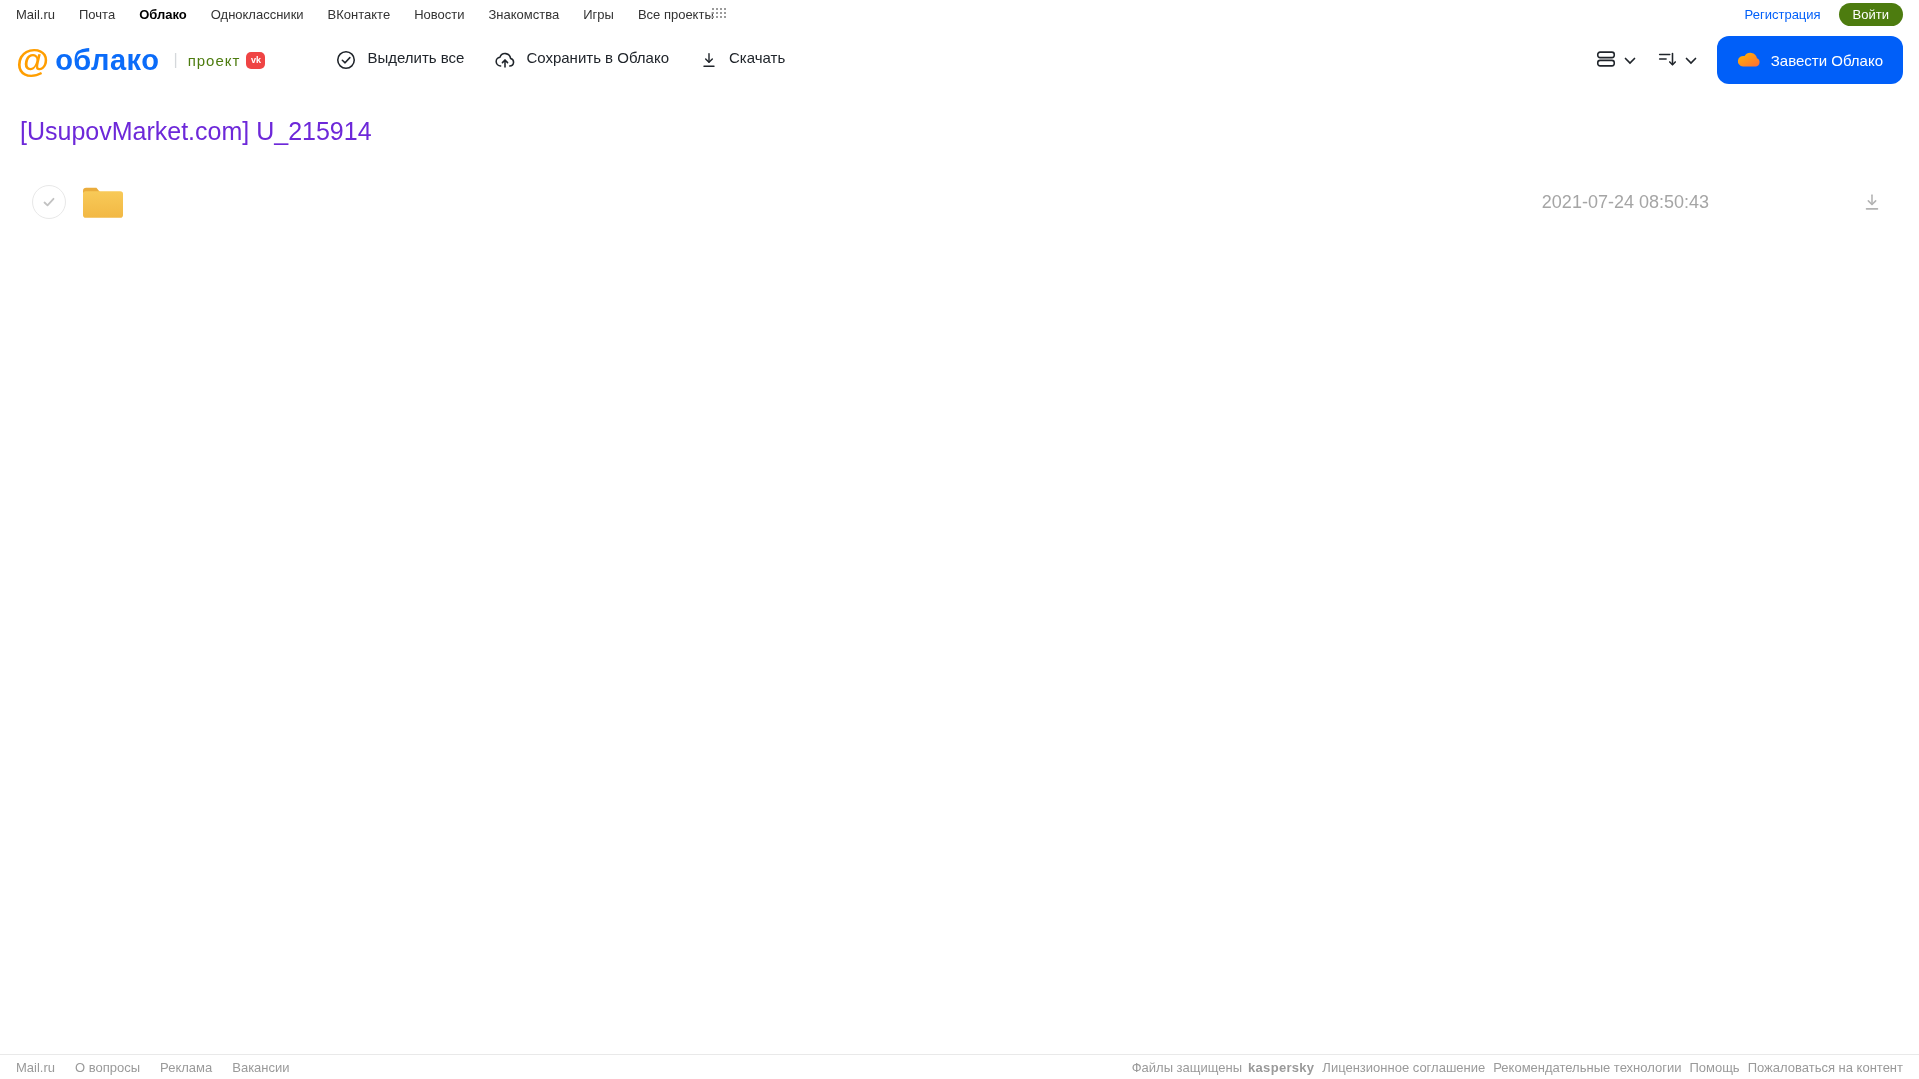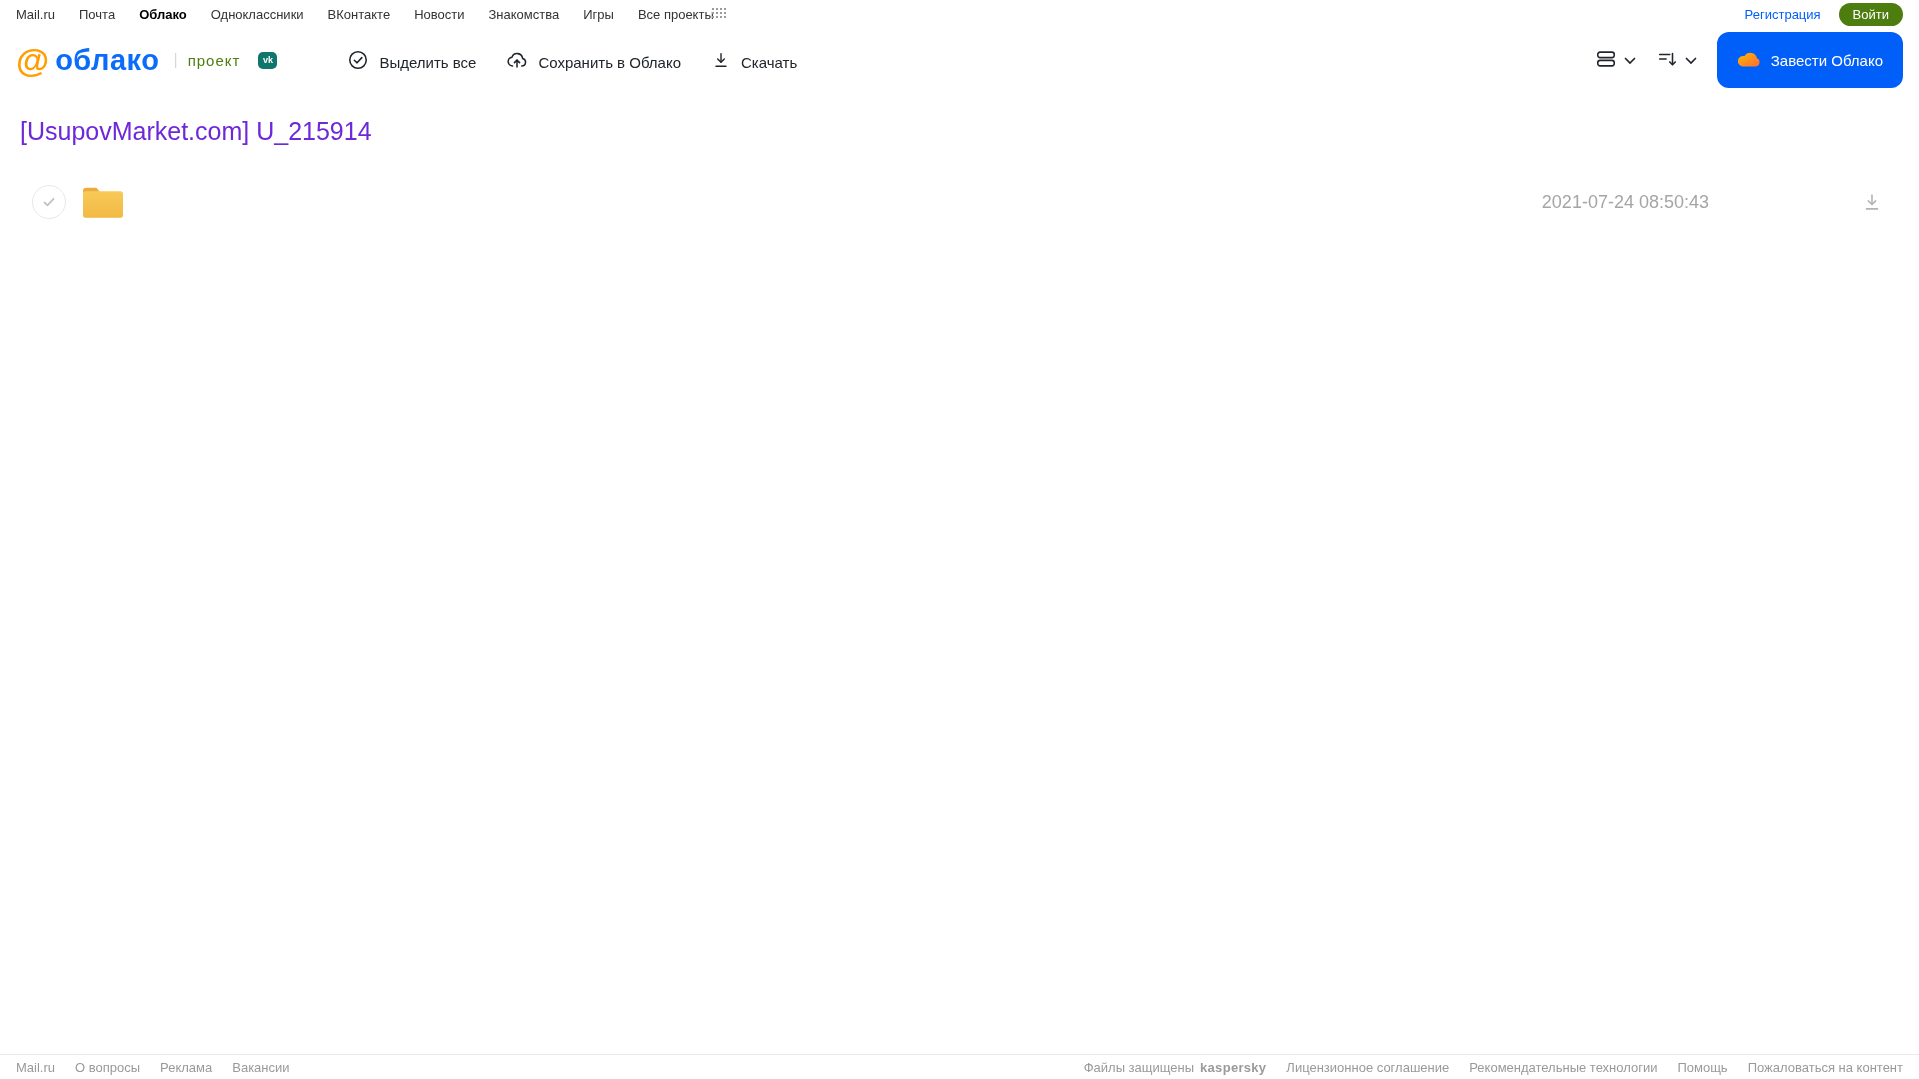--- a/index.html
+++ b/index.html
@@ -18,53 +18,53 @@
     padding:4px 14px; font-size:13px; cursor:pointer; font-family:inherit; }
 
   
   .header { display:flex; align-items:center; height:64px; padding:0 16px; }
   .logo { display:flex; align-items:center; cursor:pointer; }
   .logo-at { color:#ff9e00; font-size:34px; font-weight:bold; line-height:1; }
   .logo-word { color:#0b6cf9; font-size:29px; font-weight:bold; letter-spacing:0.5px; margin-left:6px; }
   .proj { display:flex; align-items:center; margin-left:14px; color:#9aa0a6; }
   .proj-sep { color:#d5d8db; font-size:16px; margin-right:10px; }
   .proj-label { font-size:15px; color:#4d7c0f; letter-spacing:1px; }
-  .vk-badge { margin-left:18px; width:19px; height:17px; background:#0f766e; color:#fff;
+  .vk-badge { margin-left:6px; width:19px; height:17px; background:#ef4444; color:#fff;
     border-radius:5px; font-size:9px; font-weight:bold; display:flex; align-items:center; justify-content:center; }
 
   .toolbar { display:flex; align-items:center; margin-left:70px; gap:30px; }
-  .tool-btn { display:flex; align-items:flex-end; gap:10px; font-size:15px; color:#20252b;
+  .tool-btn { display:flex; align-items:flex-start; gap:10px; font-size:15px; color:#20252b;
     background:none; border:none; cursor:pointer; font-family:inherit; }
   .tool-btn svg { display:block; }
 
   .header-right { margin-left:auto; display:flex; align-items:center; gap:20px; }
   .icon-btn { display:flex; align-items:center; gap:7px; background:none; border:none; cursor:pointer; }
   .create-btn { display:flex; align-items:center; gap:10px; background:#005ff9; color:#fff;
-    border:none; border-radius:12px; height:56px; padding:0 20px; font-size:15px;
+    border:none; border-radius:12px; height:48px; padding:0 20px; font-size:15px;
     cursor:pointer; font-family:inherit; margin-left:0; }
 
   
   .page-title { margin:25px 0 0 20px; font-size:25px; font-weight:400; color:#6d28d9; }
   .file-list { margin-top:32px; }
   .file-row { display:flex; align-items:center; height:48px; padding:0 36px 0 32px; }
   .row-check { width:34px; height:34px; border:1px solid #e8e8e8; border-radius:50%;
     background:#fff; display:flex; align-items:center; justify-content:center; cursor:pointer; flex:none; }
   .folder-ic { margin-left:14px; flex:none; cursor:pointer; line-height:0; }
   .file-name { margin-left:16px; font-size:15px; color:#20242d; }
   .file-spacer { flex:1; }
   .file-date { color:#a5a5a5; font-size:18px; margin-right:152px; white-space:nowrap; }
   .row-dl { background:none; border:none; cursor:pointer; line-height:0; padding:0; }
 
   
   .footer { position:absolute; left:0; right:0; bottom:0; height:25px; border-top:1px solid #e9e9e9;
     display:flex; align-items:center; padding:0 16px; font-size:13px; color:#9a9a9a; background:#fff; }
   .footer a { color:#9a9a9a; }
   .f-left { display:flex; gap:20px; }
   .f-spacer { flex:1; }
-  .f-right { display:flex; gap:20px; align-items:flex-start; }
+  .f-right { display:flex; gap:8px; align-items:flex-start; }
   .kasp-wrap { display:flex; gap:6px; align-items:center; }
   .kasp { color:#00a88e; font-weight:bold; letter-spacing:0.3px; }
 </style>
 </head>
 <body>
 
 <div class="topnav">
   <a class="nav-link">Mail.ru</a>
   <a class="nav-link">Почта</a>
   <a class="nav-link active">Облако</a>

